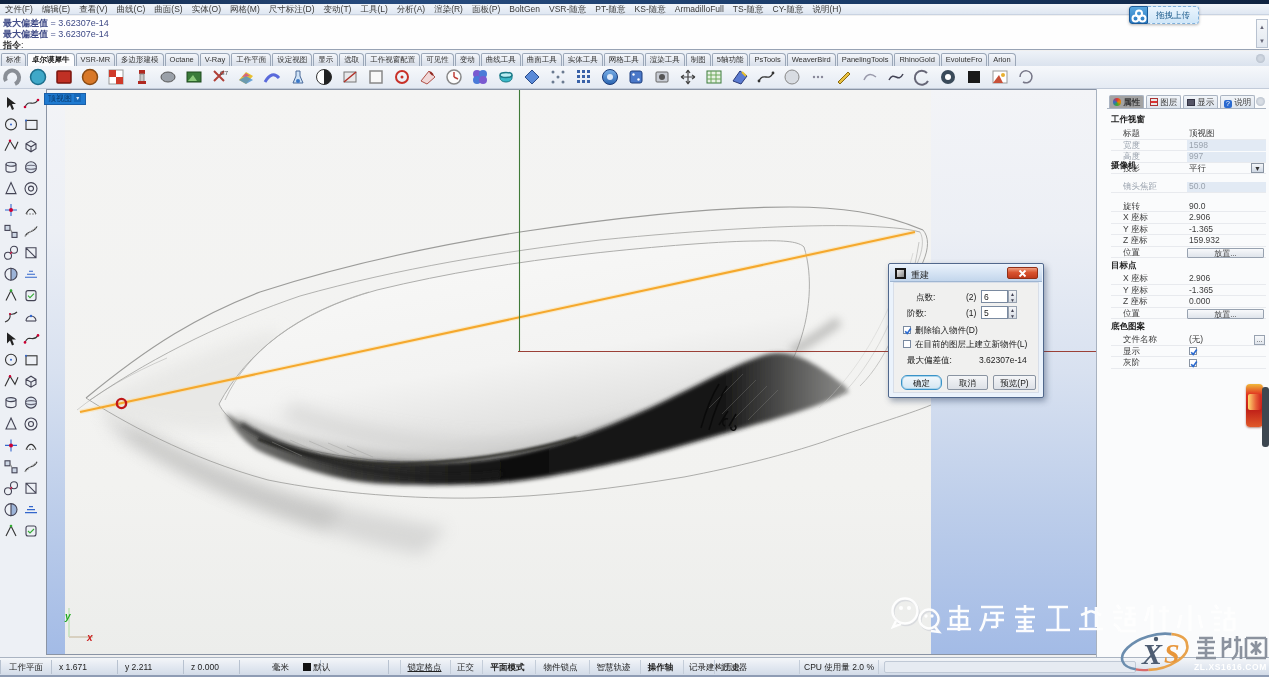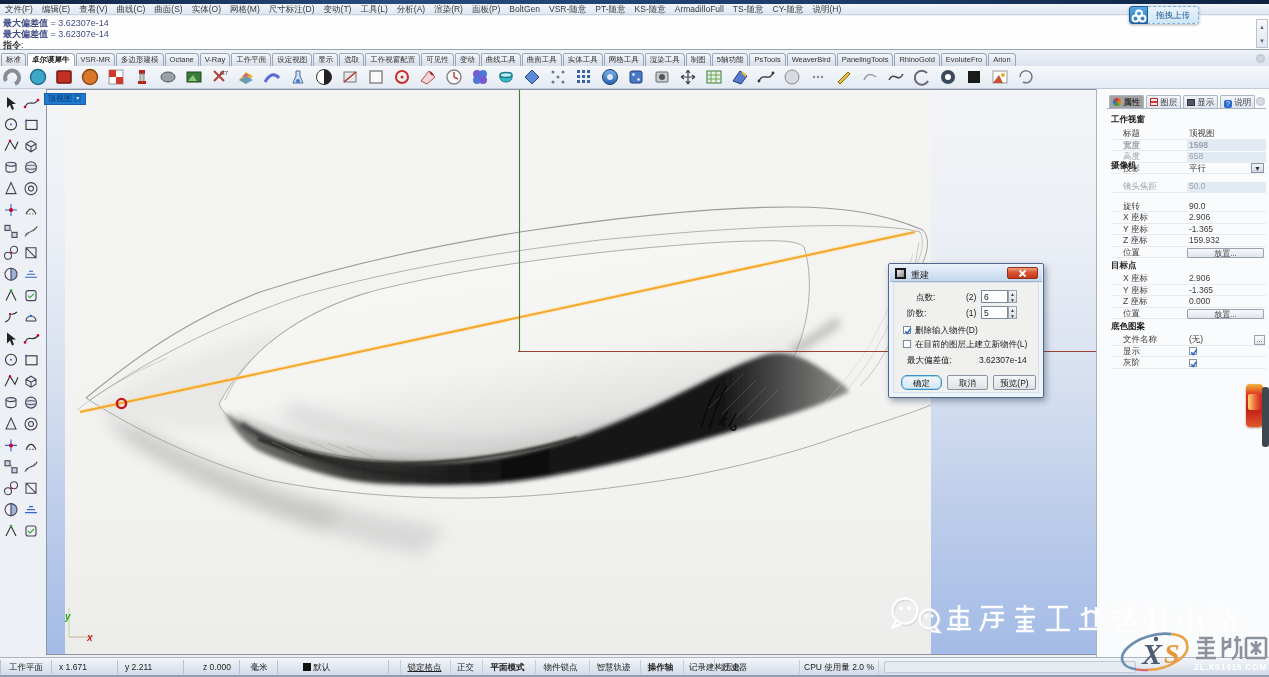--- a/index.html
+++ b/index.html
@@ -453,29 +453,29 @@
   <div style="position:absolute;right:4px;top:8px;width:9px;height:9px;border-radius:50%;background:radial-gradient(circle,#d8dde4 30%,#aab4c2);"></div>
   <div style="position:absolute;left:10px;top:19px;width:159px;height:1px;background:#aab4c2;"></div>
 
   <div class="prow" style="top:25px;border-bottom:0;">
       <span class="phead">工作视窗</span>
     </div>
   <div class="prow" style="top:39px;">
       <span class="plab">标题</span>
       <span class="pval">顶视图</span>
     </div>
-  <div class="prow" style="top:50.5px;font-weight:bold;">
+  <div class="prow" style="top:50.5px;">
       <span class="pvbg"></span>
       <span class="plab pgray">宽度</span>
       <span class="pval pgray">1598</span>
     </div>
   <div class="prow" style="top:62px;">
       <span class="pvbg"></span>
       <span class="plab pgray">高度</span>
-      <span class="pval pgray">658</span>
+      <span class="pval pgray">997</span>
     </div>
   <div class="prow" style="top:73.5px;">
       <span class="plab">投影</span>
       <span class="pval">平行</span>
       <span style="position:absolute;right:2px;top:0.5px;width:13px;height:10px;background:linear-gradient(180deg,#f4f6f9,#cfd8e4);border:1px solid #8a94a2;text-align:center;line-height:9px;font-size:7px;color:#333;">▼</span>
     </div>
   <div class="prow" style="top:71px;border-bottom:0;">
       <span class="phead">摄像机</span>
     </div>
   <div class="prow" style="top:92px;">
@@ -584,22 +584,22 @@
 </div>
 
 <div class="abs" id="statusbar" style="left:0;top:657px;width:1269px;height:20px;background:linear-gradient(180deg,#f4f6f9,#dde4ee 60%,#cfd8e6);border-top:1px solid #aab4c2;font-size:8.5px;color:#222;">
   <style>
     .sc{position:absolute;top:2px;height:14px;line-height:14px;border-right:1px solid #b8c2d0;text-align:center;}
     .si{position:absolute;top:2px;height:14px;line-height:14px;text-align:center;border-left:1px solid #c4cdd9;padding:0;}
   </style>
   <span class="sc" style="left:0;width:52px;border-left:1px solid #b8c2d0;">工作平面</span>
   <span class="sc" style="left:53px;width:65px;text-align:left;padding-left:6px;">x 1.671</span>
   <span class="sc" style="left:119px;width:65px;text-align:left;padding-left:6px;">y 2.211</span>
-  <span class="sc" style="left:185px;width:55px;text-align:left;padding-left:18px;">z 0.000</span>
-  <span class="sc" style="left:241px;width:37px;">毫米</span>
+  <span class="sc" style="left:185px;width:55px;text-align:left;padding-left:6px;">z 0.000</span>
+  <span class="sc" style="left:241px;width:80px;">毫米</span>
   <span class="sc" style="left:299px;width:90px;text-align:left;padding-left:4px;"><span style="display:inline-block;width:8px;height:8px;background:#111;vertical-align:-1px;"></span> 默认</span>
   <span class="si" style="left:400px;width:48px;text-decoration:underline;">锁定格点</span>
   <span class="si" style="left:450px;width:30px;">正交</span>
   <span class="si" style="left:482px;width:50px;font-weight:bold;">平面模式</span>
   <span class="si" style="left:535px;width:50px;font-weight:normal;">物件锁点</span>
   <span class="si" style="left:589px;width:48px;">智慧轨迹</span>
   <span class="si" style="left:640px;width:40px;font-weight:bold;">操作轴</span>
   <span class="si" style="left:683px;width:62px;">记录建构历史</span>
   <span class="si" style="left:714px;width:40px;">过滤器</span>
   <span class="si" style="left:799px;width:80px;border-right:1px solid #c4cdd9;">CPU 使用量  2.0 %</span>

